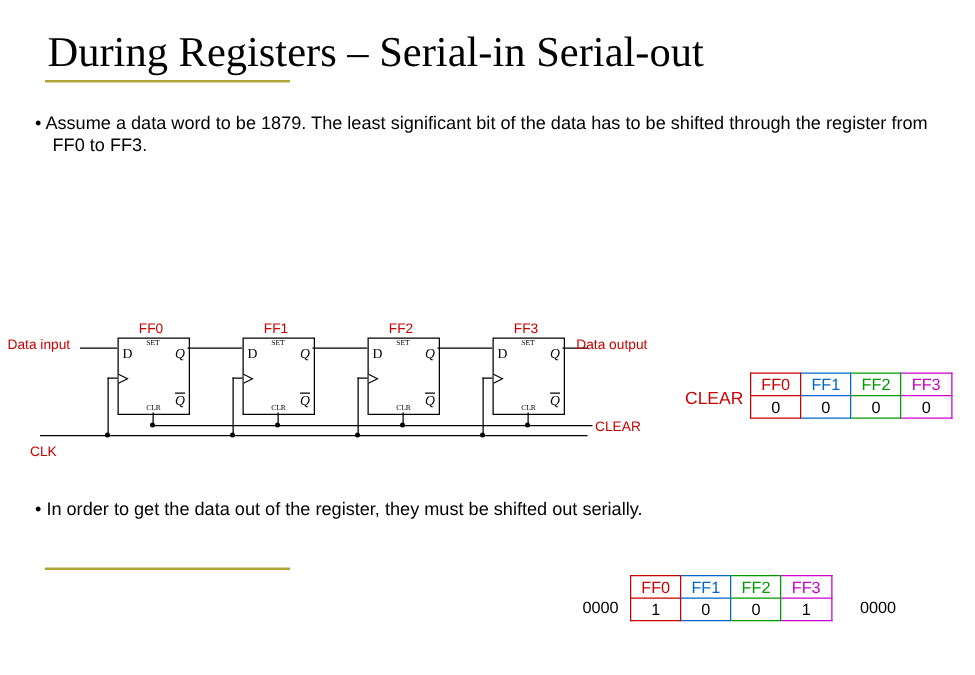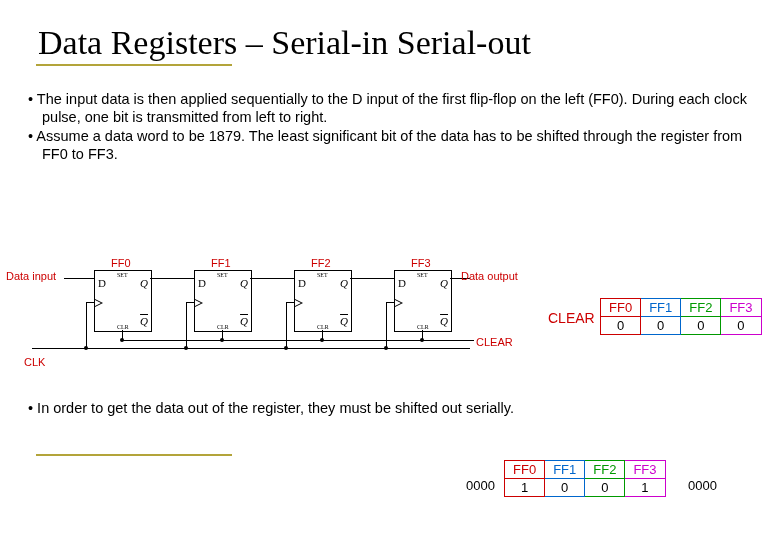--- a/index.html
+++ b/index.html
@@ -131,26 +131,25 @@
 
   .footer-underline {
     position: absolute;
     height: 2px;
     background: #b3a43a;
   }
 </style>
 </head>
 <body>
 
-<div class="title">Data Registers – Serial-in Serial-out</div>
+<div class="title">During Registers – Serial-in Serial-out</div>
 <div class="title-underline" style="left:36px; top:64px; width:196px;"></div>
 
 <div class="bullets">
   <ul>
-    <li>The input data is then applied sequentially to the D input of the first flip-flop on the left (FF0).  During each clock pulse, one bit is transmitted from left to right.</li>
     <li>Assume a data word to be 1879.  The least significant bit of the data has to be shifted through the register from FF0 to FF3.</li>
   </ul>
 </div>
 
 <div class="diagram">
 
   <span class="sig-label" style="left:0; top:22px;">Data input</span>
   <span class="sig-label" style="left:2px; top:108px;margin-left:16px;">CLK</span>
 
   <div class="wire h" style="left:58px; top:30px; width:30px;"></div>

